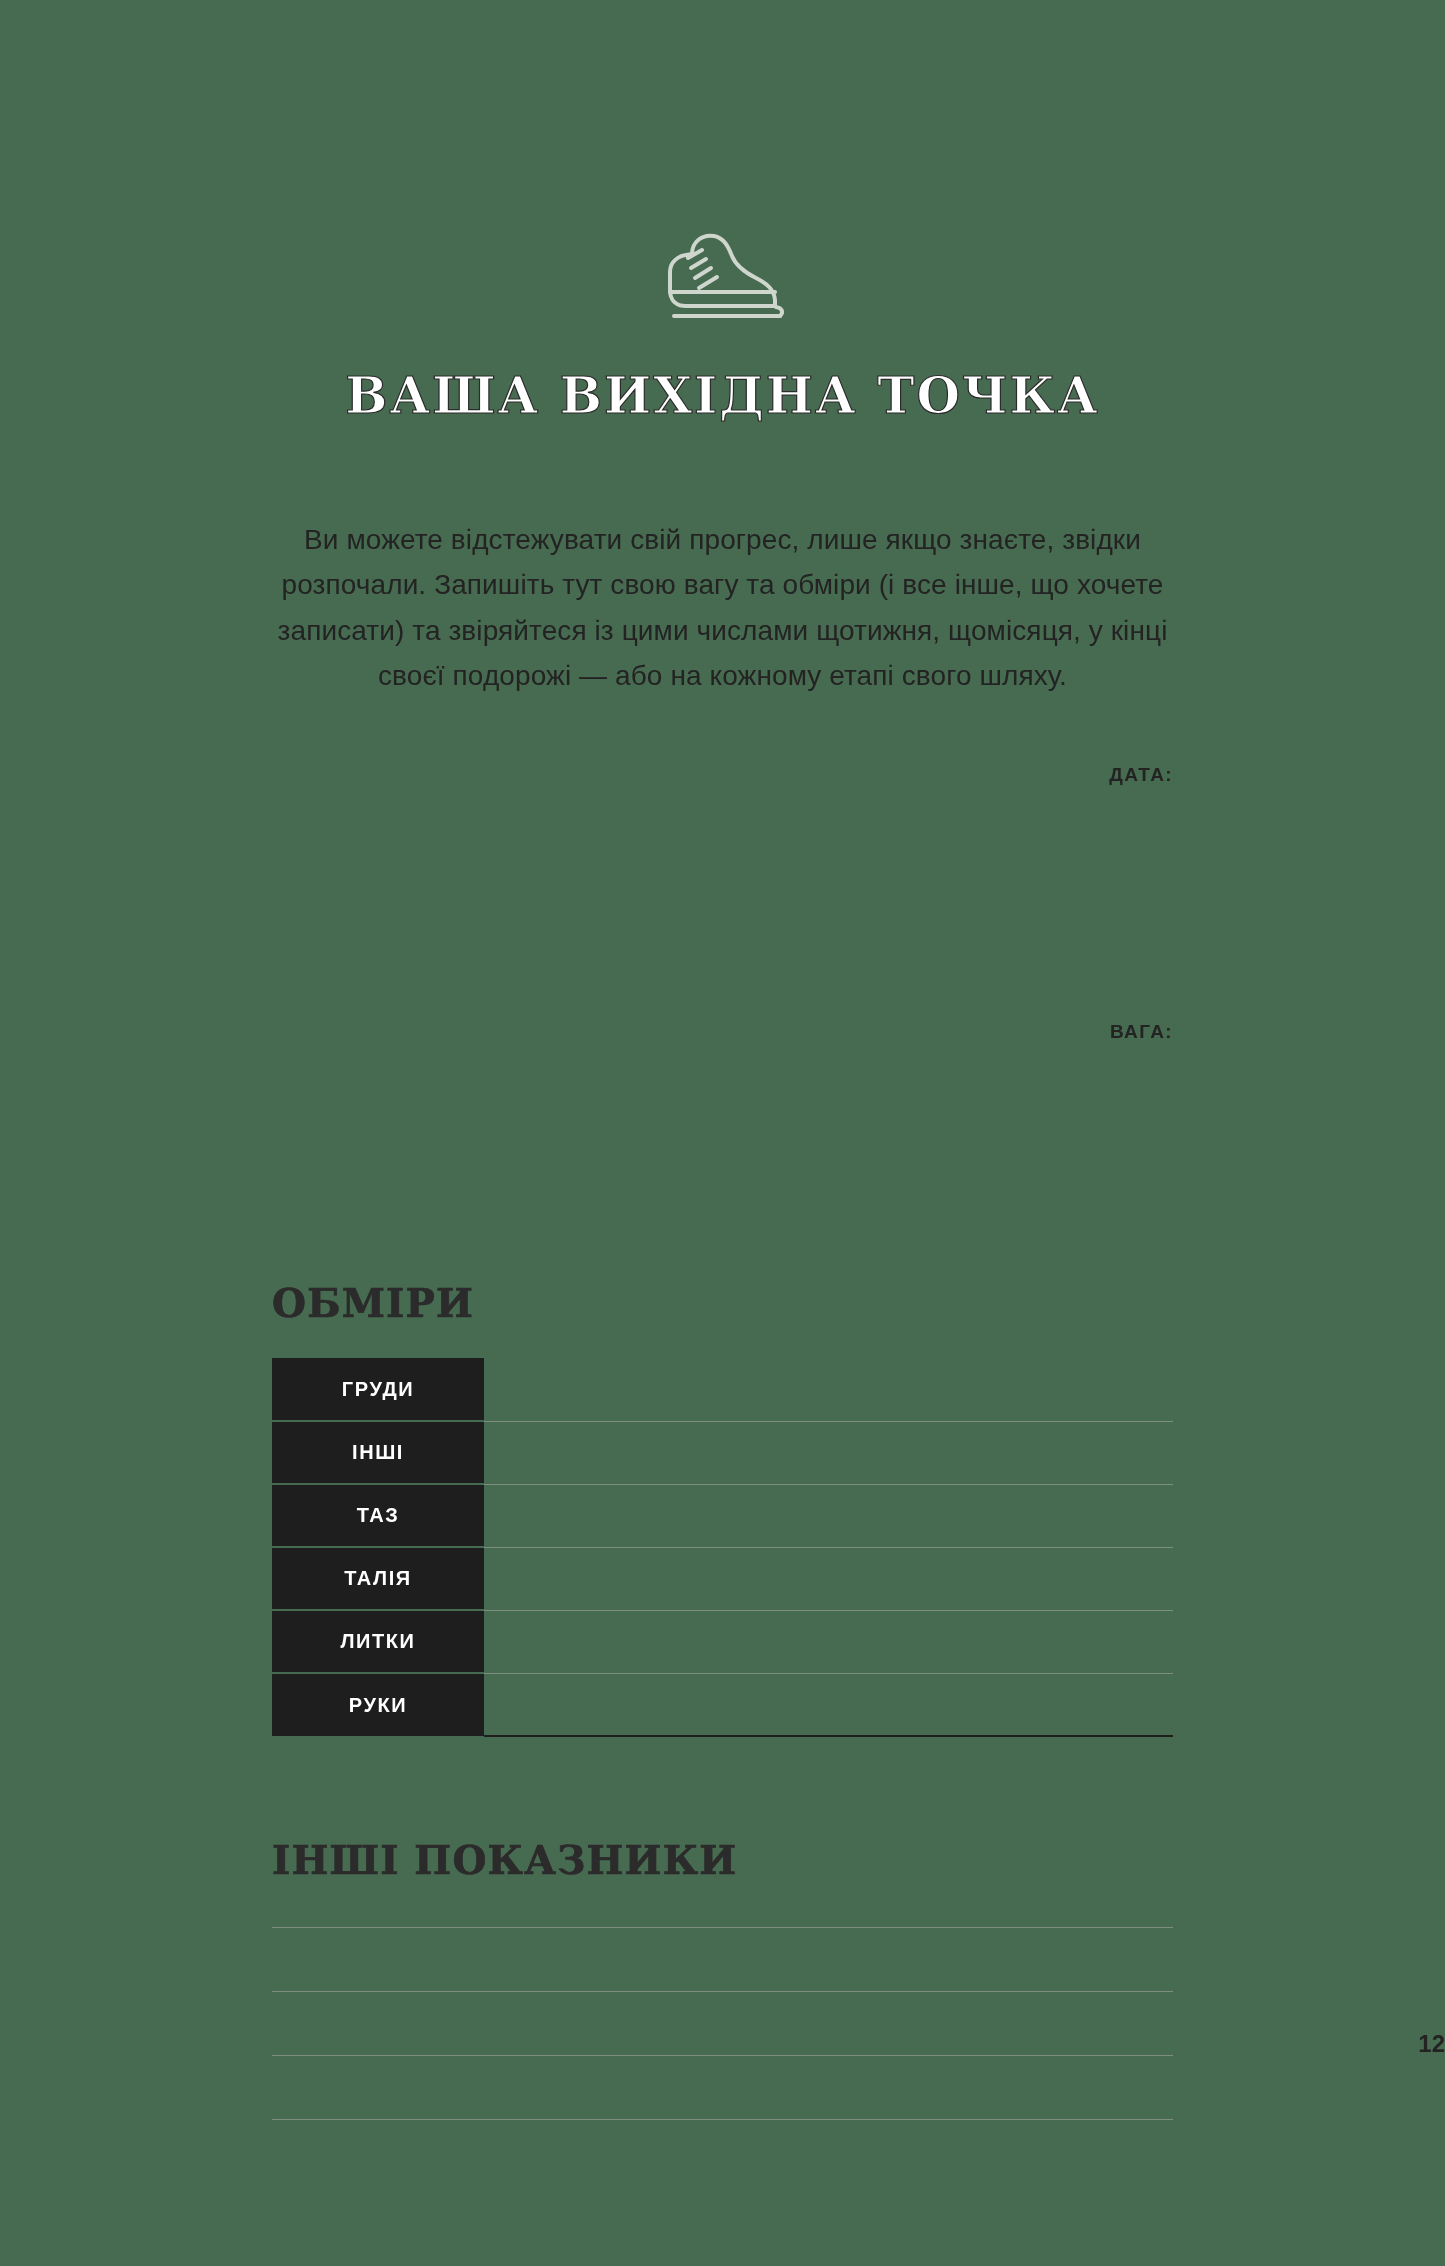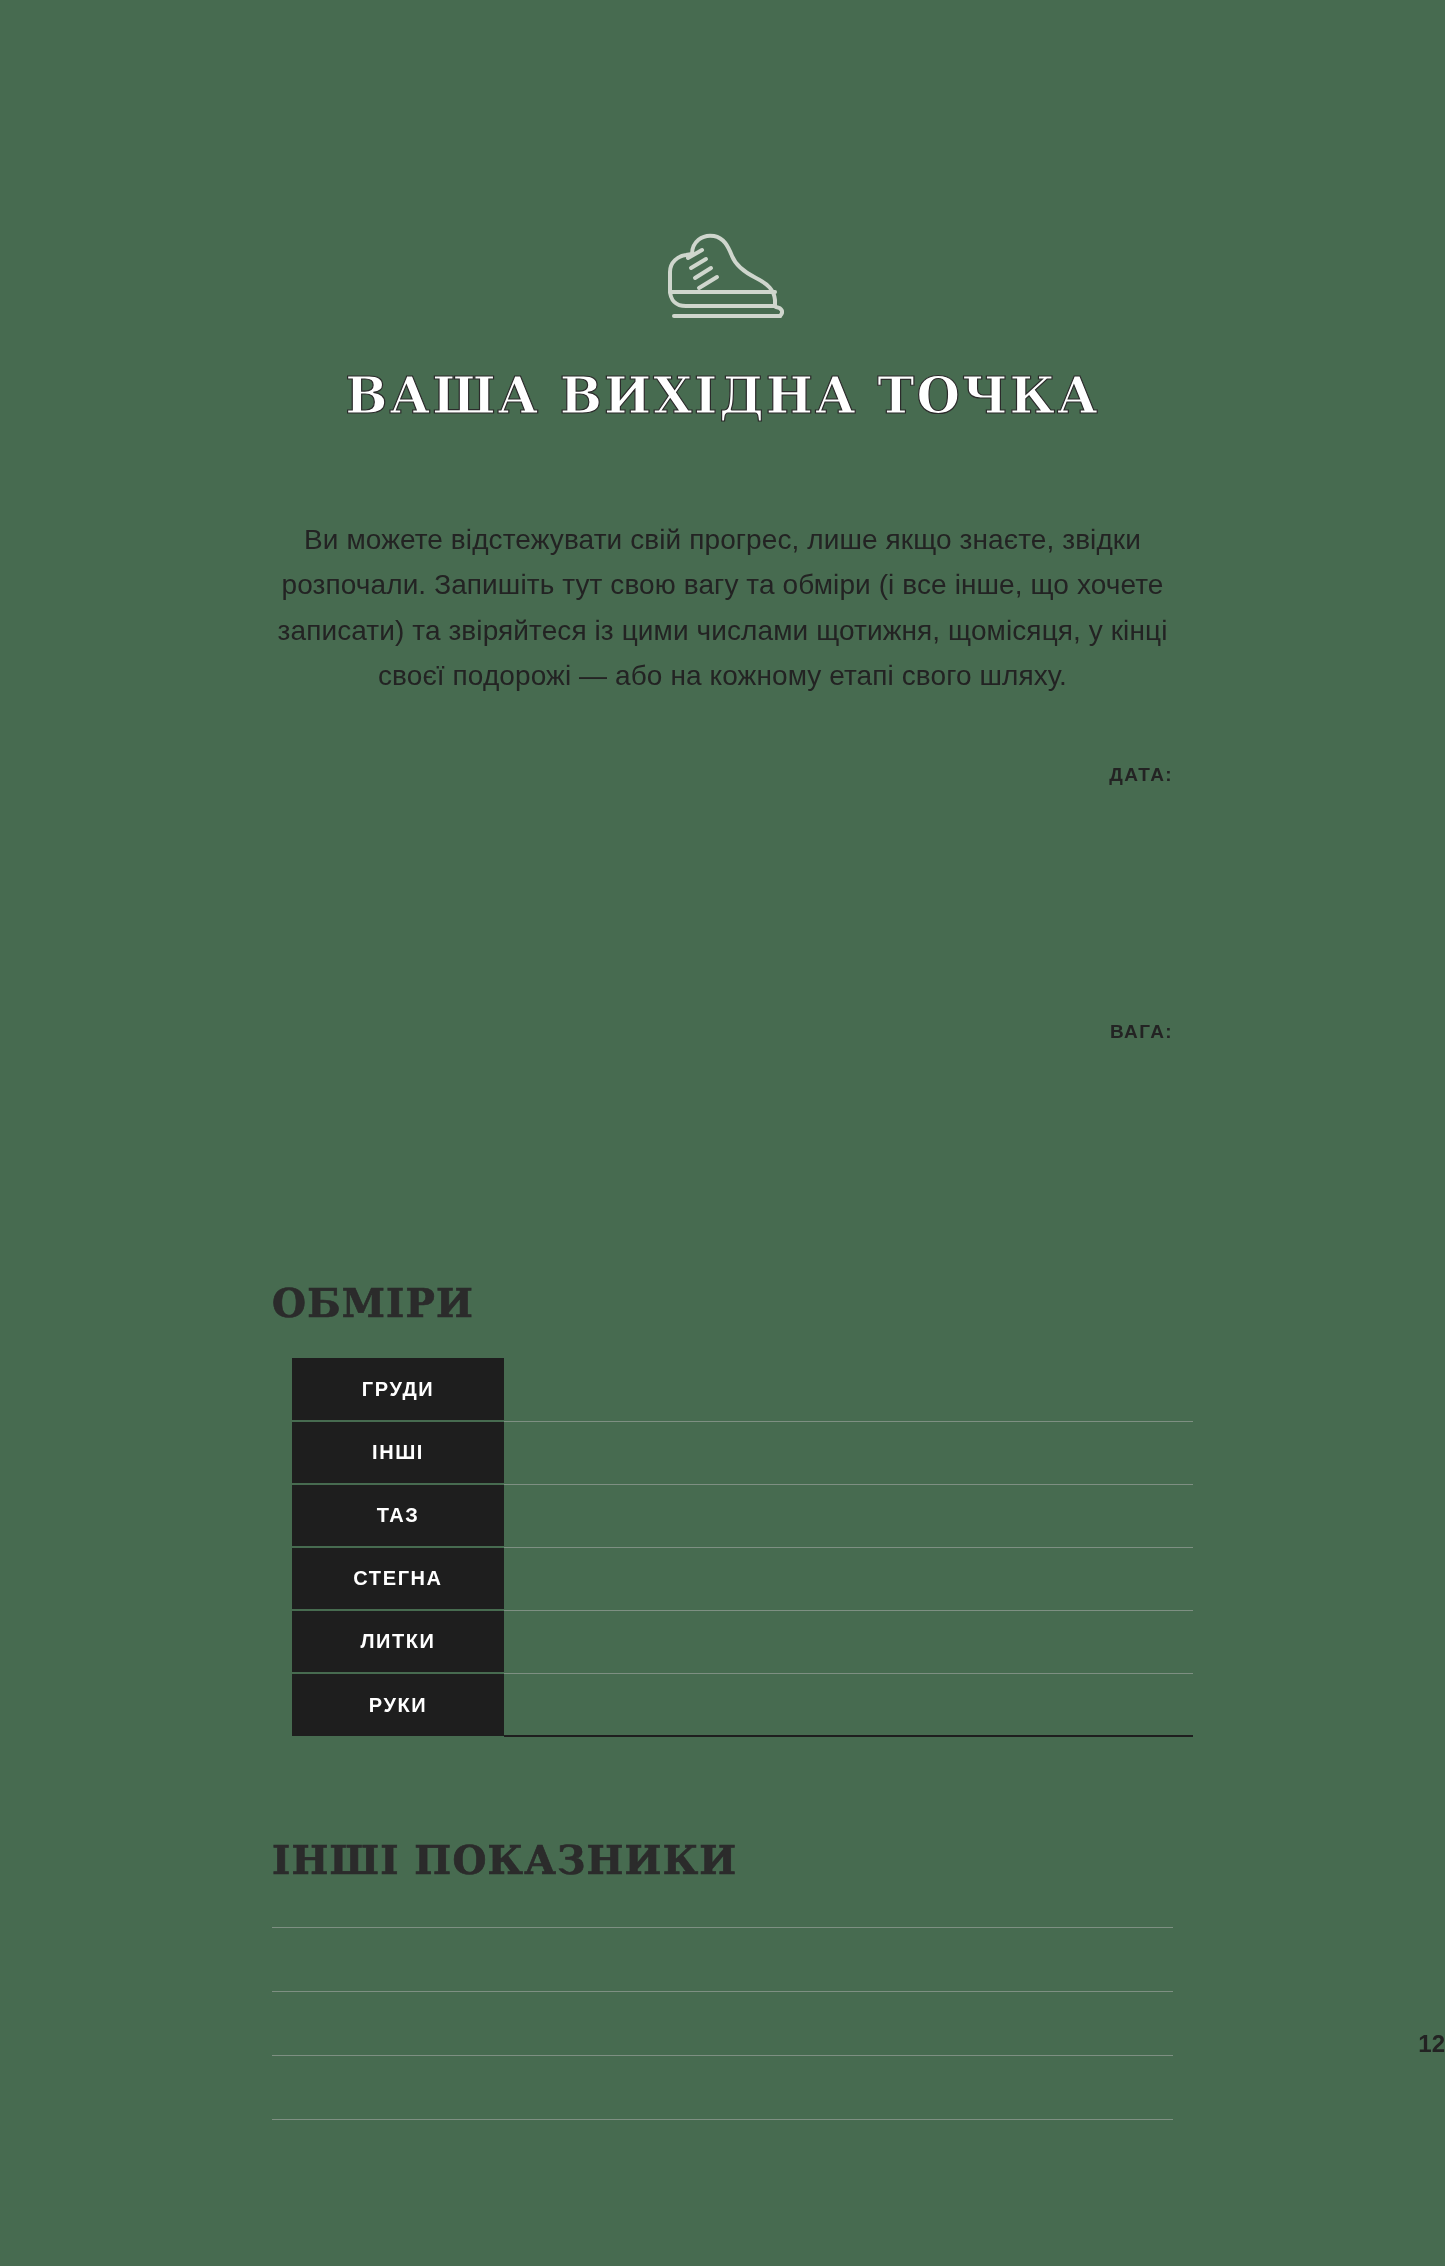--- a/index.html
+++ b/index.html
@@ -90,21 +90,20 @@
     text-transform: uppercase;
     -webkit-text-stroke: 0.7px #2b2b2b;
   }
   .measurements-heading { margin-top: 30px; }
 
   
   .meas-table {
     margin-top: 32px;
     width: 100%;
     border-collapse: collapse;
-    margin-left: 20px;
   }
   .meas-table tr { height: 63px; }
   .meas-label-cell {
     width: 212px;
     background: #1e1e1e;
     color: #ffffff;
     font-size: 20px;
     font-weight: bold;
     letter-spacing: 1.6px;
     text-align: center;
@@ -187,21 +186,21 @@
       </tr>
       <tr>
         <td class="meas-label-cell">ІНШІ</td>
         <td class="meas-value-cell"></td>
       </tr>
       <tr>
         <td class="meas-label-cell">ТАЗ</td>
         <td class="meas-value-cell"></td>
       </tr>
       <tr>
-        <td class="meas-label-cell">СТЕГНА</td>
+        <td class="meas-label-cell">ТАЛІЯ</td>
         <td class="meas-value-cell"></td>
       </tr>
       <tr>
         <td class="meas-label-cell">ЛИТКИ</td>
         <td class="meas-value-cell"></td>
       </tr>
       <tr>
         <td class="meas-label-cell">РУКИ</td>
         <td class="meas-value-cell"></td>
       </tr>

